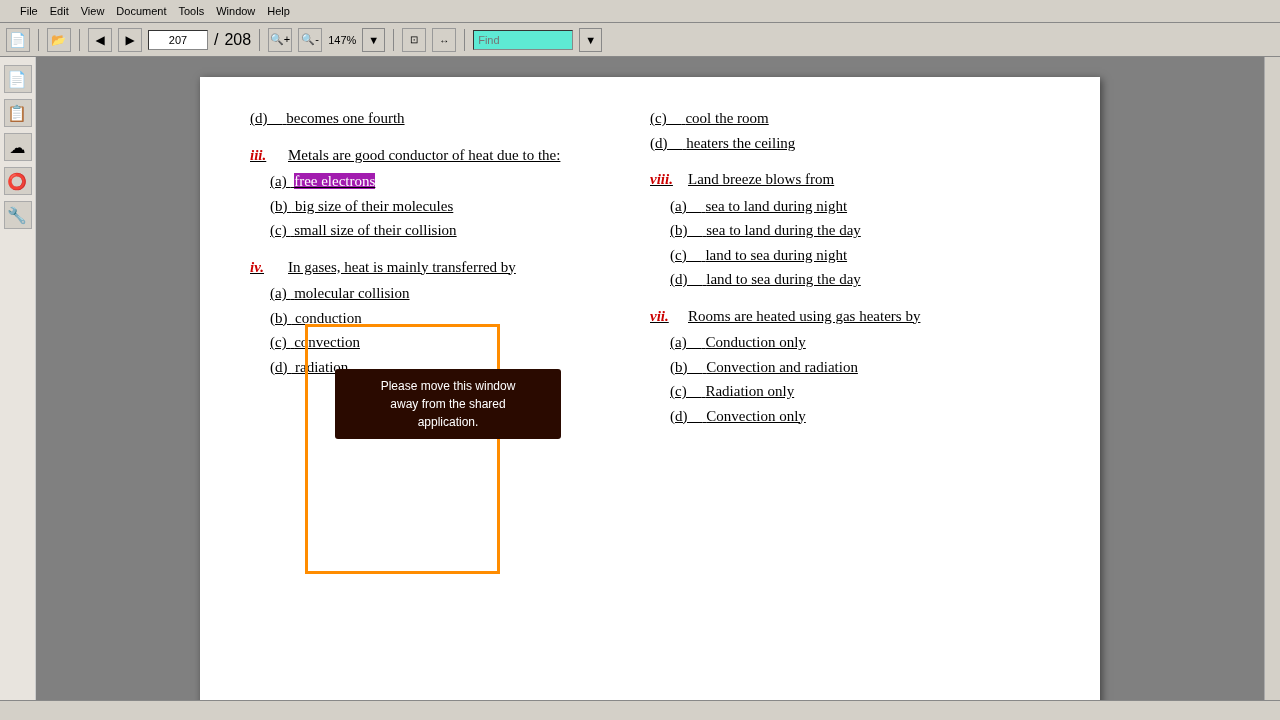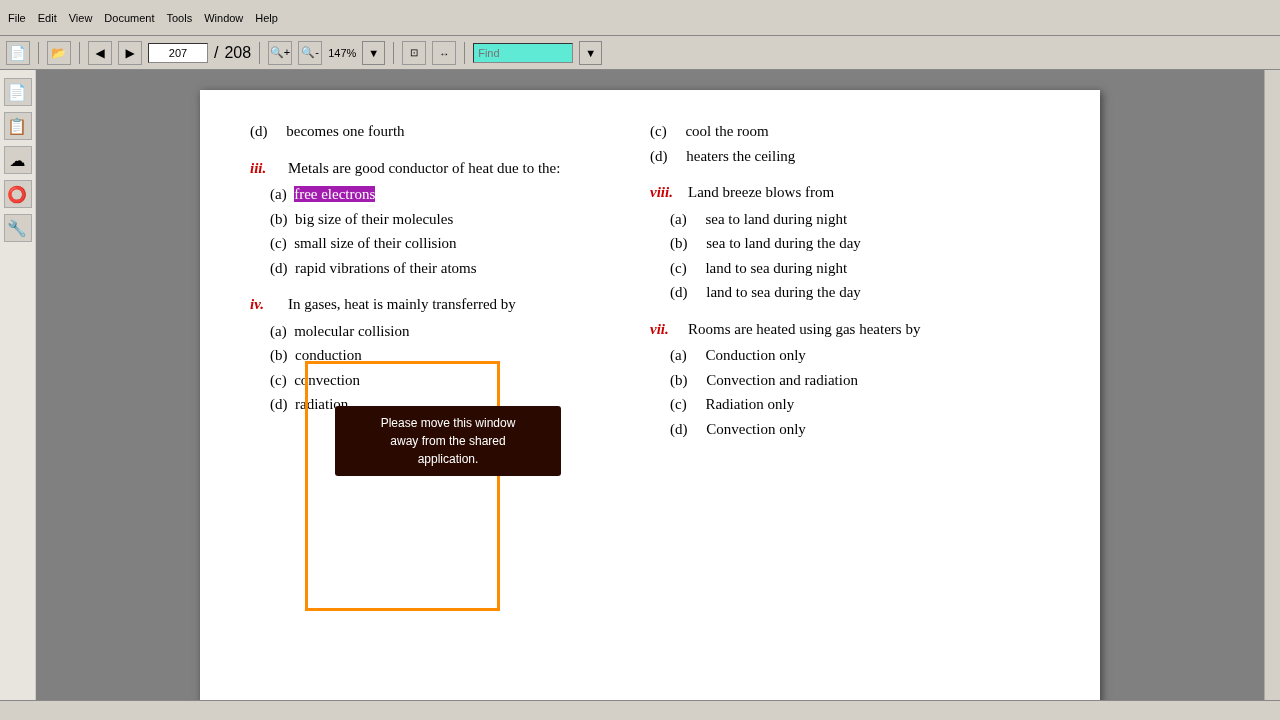--- a/index.html
+++ b/index.html
@@ -1,24 +1,24 @@
 <!DOCTYPE html>
 <html><head>
   <meta charset="utf-8">
   <style>
     * { margin: 0; padding: 0; box-sizing: border-box; }
     body { background: #f0f0f0; font-family: Arial, sans-serif; width: 1280px; height: 720px; overflow: hidden; display: flex; flex-direction: column; }
 
     
     .menu-bar {
       background: #d4d0c8;
-      height: 36px;
+      height: 23px;
       display: flex;
       align-items: center;
-      padding: 0 8px;
+      padding: 0 20px;
       border-bottom: 1px solid #888;
       font-size: 11px;
       gap: 12px;
       flex-shrink: 0;
     }
 
     
     .toolbar {
       background: #d4d0c8;
       height: 34px;
@@ -116,20 +116,21 @@
       box-shadow: 2px 2px 8px rgba(0,0,0,0.5);
       position: relative;
       font-size: 15px;
       line-height: 1.5;
       font-family: 'Times New Roman', Times, serif;
     }
 
     
     .two-col {
       display: flex;
+      text-decoration: underline;
     }
     .col-left { flex: 1; }
     .col-right { flex: 1; }
 
     
     .q-item {
       margin-bottom: 10px;
     }
     .q-header {
       display: flex;
@@ -243,24 +244,20 @@
                 <span class="highlight">free electrons</span>
               </div>
               <div class="option">
                 <span>(b)&nbsp;</span>
                 <span>big size of their molecules</span>
               </div>
               <div class="option">
                 <span>(c)&nbsp;</span>
                 <span>small size of their collision</span>
               </div>
-              <div class="option">
-                <span>(d)&nbsp;</span>
-                <span>rapid vibrations of their atoms</span>
-              </div>
             </div>
           </div>
 
           <div class="q-item" style="margin-top:14px; position:relative;">
             <div class="q-header">
               <span class="q-num">iv.</span>
               <span class="q-text">In gases, heat is mainly transferred by</span>
             </div>
             <div class="options">
               <div class="option">

